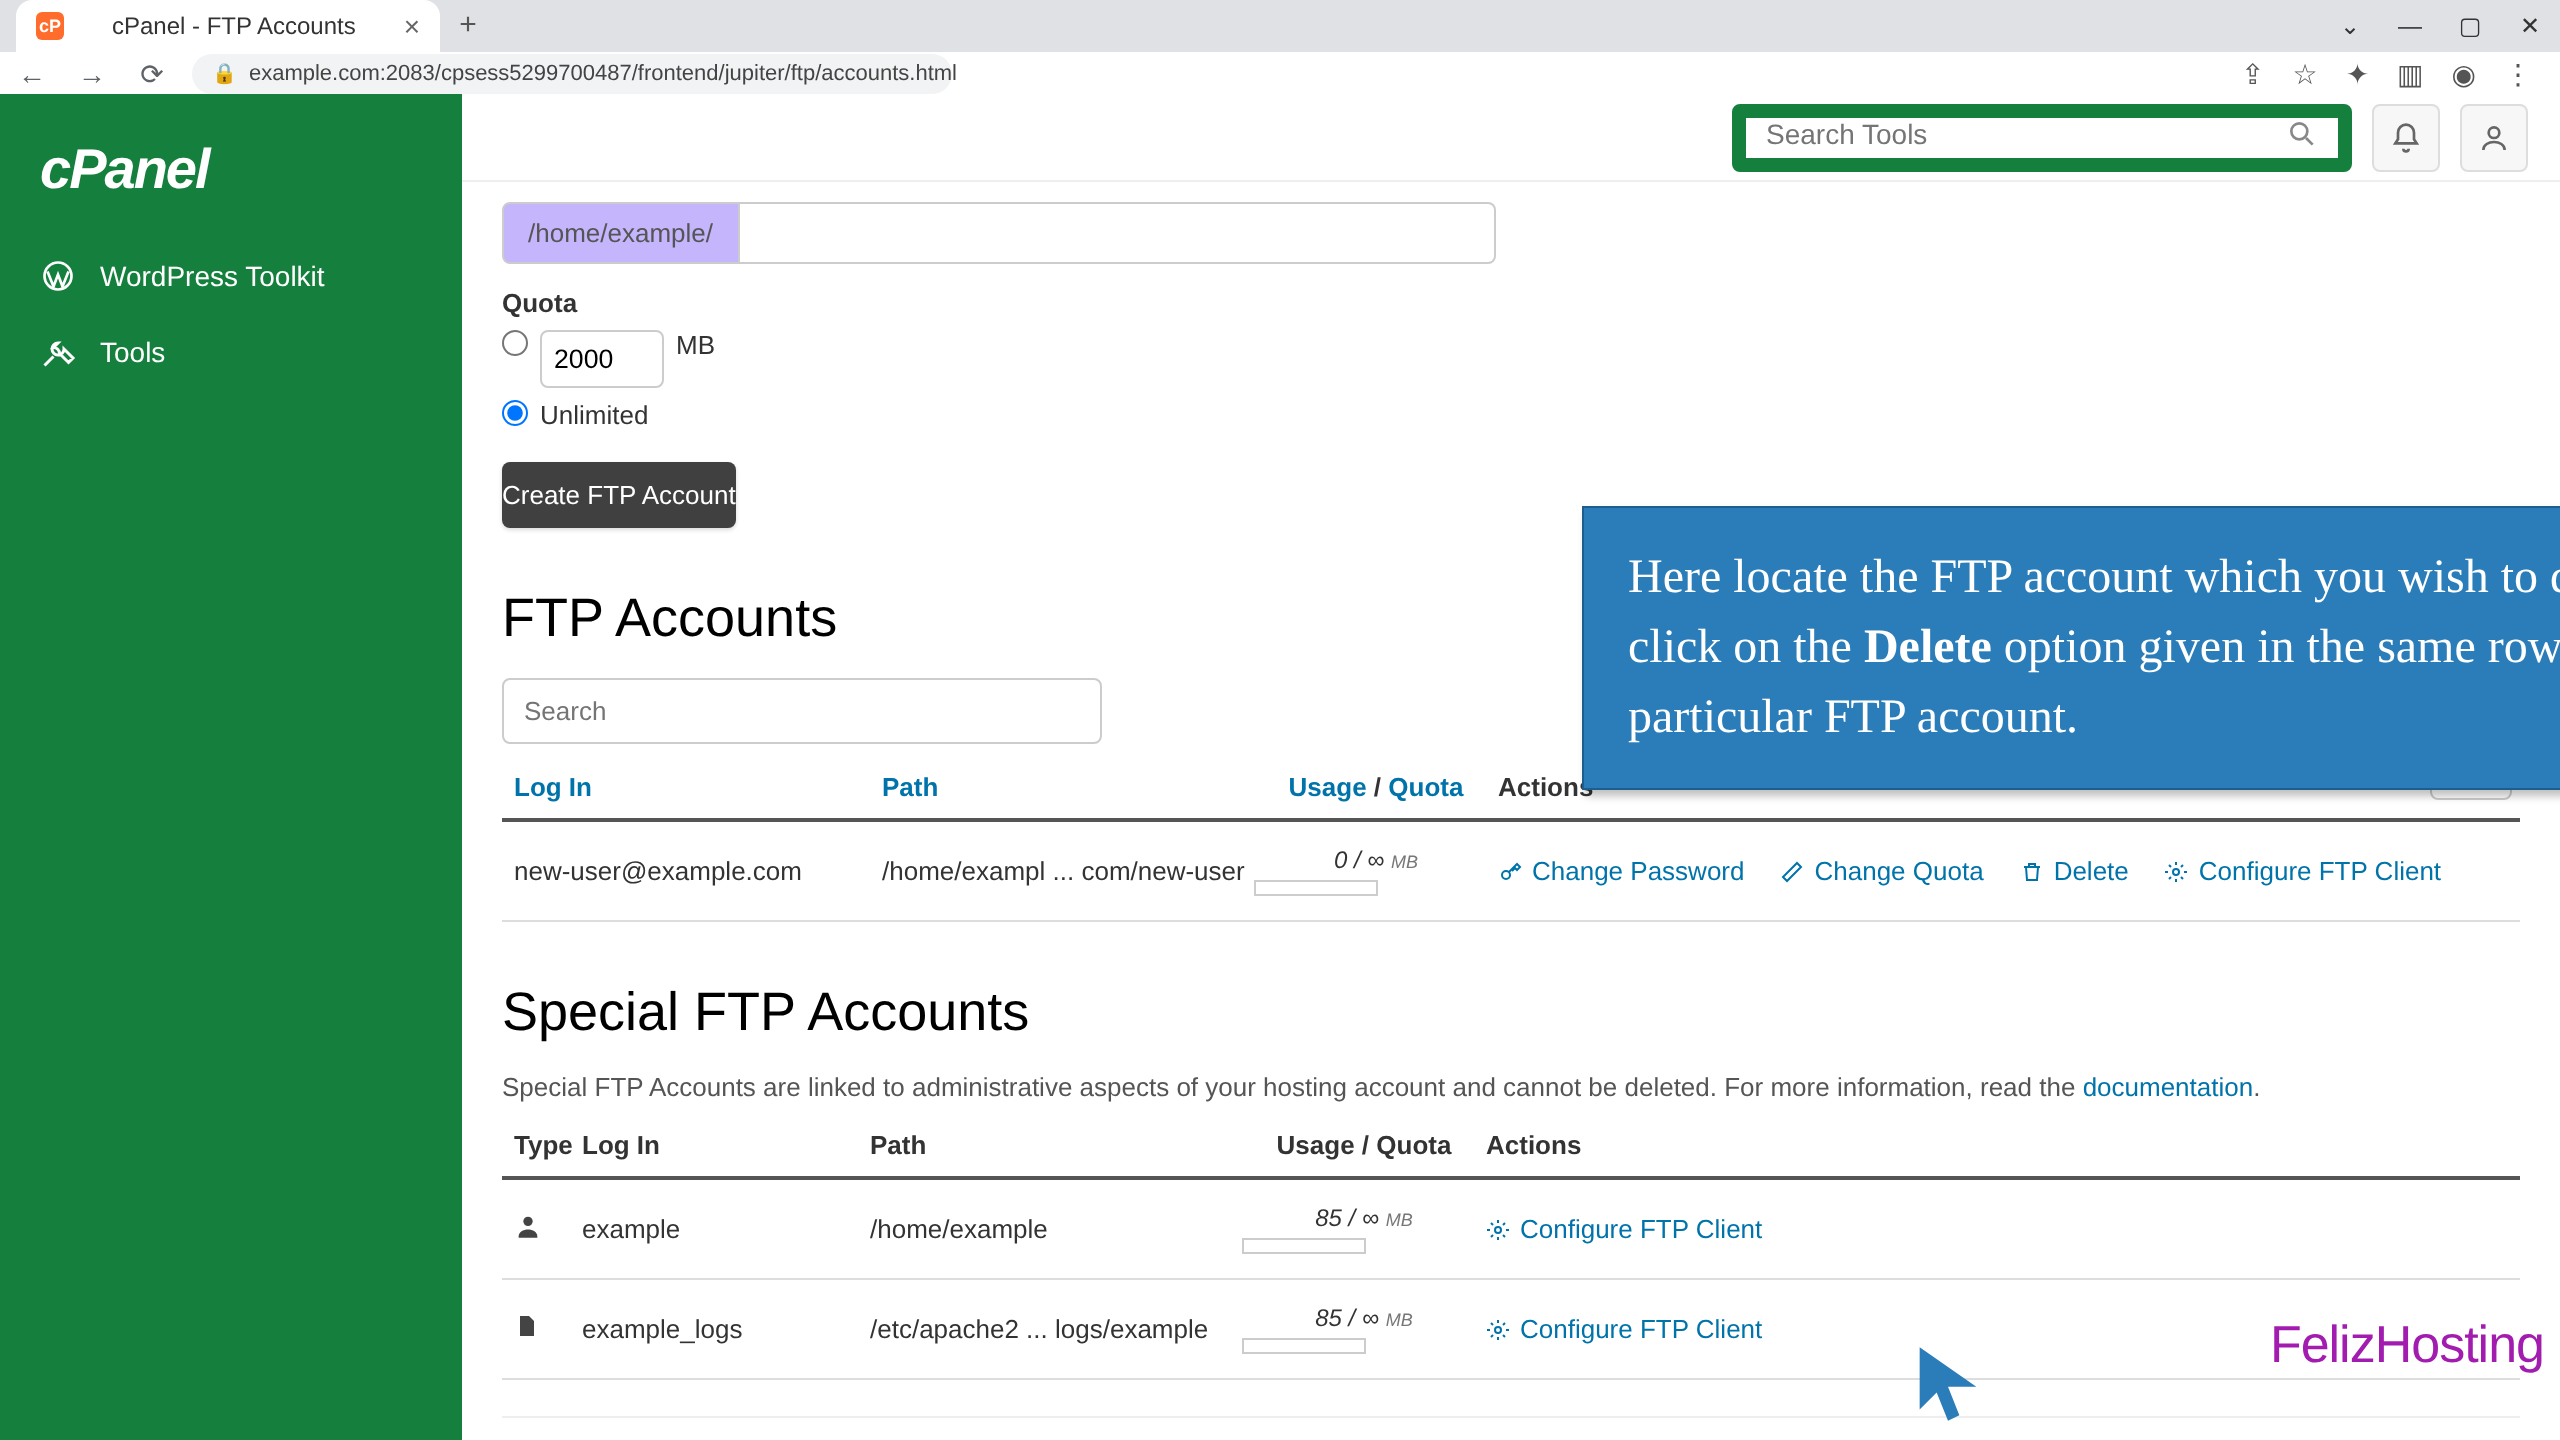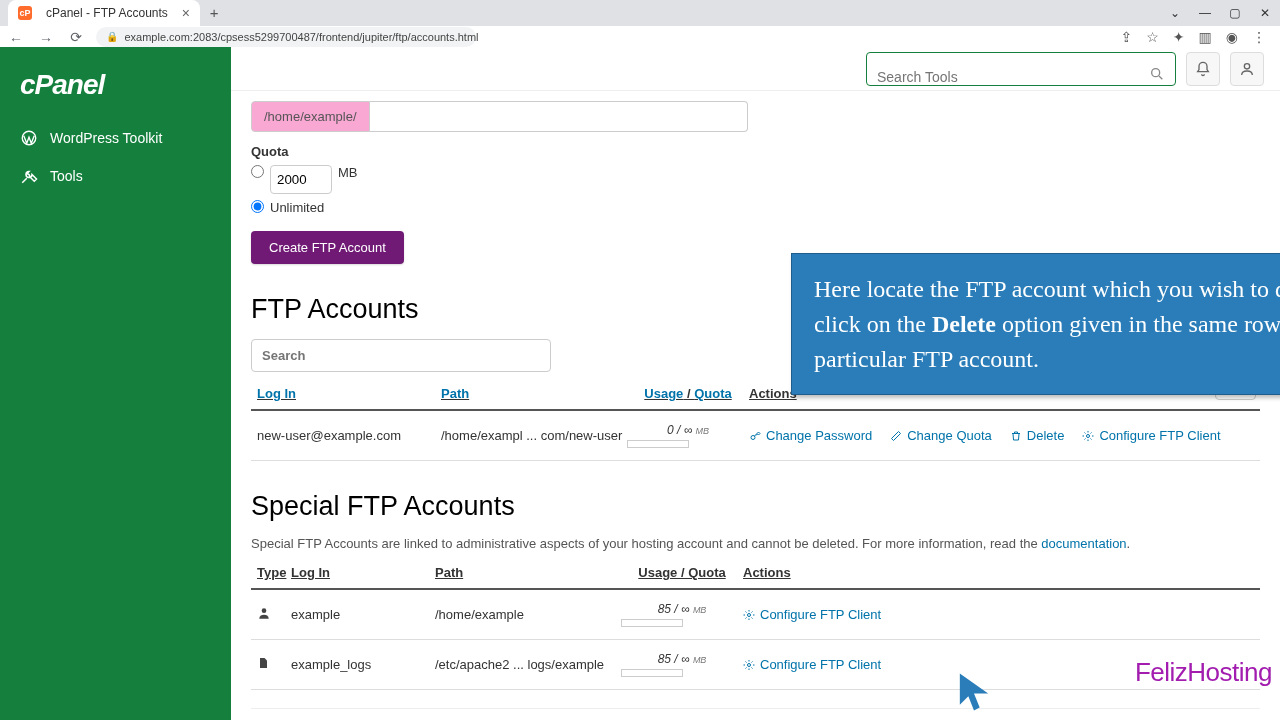--- a/index.html
+++ b/index.html
@@ -1,21 +1,21 @@
 <!DOCTYPE html>
 <html><head>
 <meta charset="utf-8">
 <style>
 * { box-sizing: border-box; margin: 0; padding: 0; }
 body { font-family: -apple-system, BlinkMacSystemFont, "Segoe UI", Arial, sans-serif; font-size: 13px; color: #333; background: #fff; overflow: hidden; }
 
 
 .browser-chrome { background: #dfe1e5; height: 47px; }
 .tab-bar { height: 26px; display: flex; align-items: flex-end; padding-left: 8px; }
-.tab { background: #fff; height: 26px; display: flex; align-items: center; padding: 0 10px; border-radius: 8px 8px 0 0; font-size: 12px; gap: 14px; min-width: 140px; }
+.tab { background: #fff; height: 26px; display: flex; align-items: center; padding: 0 10px; border-radius: 8px 8px 0 0; font-size: 12px; gap: 24px; min-width: 140px; }
 .tab-favicon { width: 14px; height: 14px; background: #ff6c2c; border-radius: 3px; display: flex; align-items: center; justify-content: center; color: #fff; font-size: 9px; font-weight: bold; }
 .tab-close { color: #666; font-size: 14px; margin-left: auto; }
 .new-tab { width: 28px; height: 28px; display: flex; align-items: center; justify-content: center; color: #555; font-size: 15px; }
 .window-controls { position: absolute; right: 0; top: 0; display: flex; }
 .win-ctrl { width: 30px; height: 26px; display: flex; align-items: center; justify-content: center; font-size: 12px; color: #333; }
 .addr-bar { background: #fff; height: 21px; display: flex; align-items: center; padding: 0 6px; gap: 10px; }
 .nav-btn { color: #5f6368; font-size: 14px; width: 20px; text-align: center; }
 .url-field { flex: 1; display: flex; align-items: center; background: #f1f3f4; border-radius: 12px; height: 20px; padding: 0 10px; font-size: 11px; color: #444; gap: 6px; max-width: 380px; }
 .lock-ic { font-size: 10px; }
 .chrome-icons { margin-left: auto; display: flex; gap: 14px; color: #555; font-size: 14px; padding-right: 8px; }
@@ -23,42 +23,42 @@
 
 .app { display: flex; height: 673px; }
 .sidebar { width: 231px; background: #15803d; color: #fff; padding-top: 22px; flex-shrink: 0; }
 .logo { padding: 0 20px 18px; }
 .logo-text { font-size: 28px; font-weight: 800; font-style: italic; letter-spacing: -1px; }
 .nav-item { display: flex; align-items: center; gap: 12px; padding: 10px 20px; font-size: 14px; cursor: pointer; }
 .nav-icon { width: 18px; height: 18px; display: flex; align-items: center; justify-content: center; }
 
 .content { flex: 1; background: #fff; overflow: hidden; position: relative; }
 .topbar { height: 44px; display: flex; align-items: center; justify-content: flex-end; padding: 0 16px; gap: 10px; border-bottom: 1px solid #eee; }
-.search-tools { display: flex; align-items: flex-end; border: 1px solid #15803d; border-radius: 4px; padding: 0 10px; height: 34px; width: 310px; }
+.search-tools { display: flex; align-items: flex-start; border: 7px solid #15803d; border-radius: 4px; padding: 0 10px; height: 34px; width: 310px; }
 .search-tools input { border: none; outline: none; flex: 1; font-size: 14px; }
 .ic-btn { width: 34px; height: 34px; border: 1px solid #ddd; border-radius: 4px; display: flex; align-items: center; justify-content: center; color: #555; background: #f7f7f7; }
 
 .page { padding: 10px 20px 0 20px; height: 629px; overflow: hidden; }
 
 .path-row { display: flex; margin-bottom: 12px; }
-.path-prefix { background: #f9a8d4; border: 1px solid #ccc; padding: 7px 12px; font-size: 13px; border-radius: 4px 0 0 4px; color: #555; }
+.path-prefix { background: #c4b5fd; border: 1px solid #ccc; padding: 7px 12px; font-size: 13px; border-radius: 4px 0 0 4px; color: #555; }
 .path-input { border: 1px solid #ccc; border-left: none; border-radius: 0 4px 4px 0; width: 378px; padding: 7px; }
 
 .form-label { font-size: 13px; font-weight: 600; margin-bottom: 6px; color: #333; }
 .quota-row { display: flex; align-items: flex-start; gap: 6px; margin-bottom: 6px; }
 .quota-input { border: 1px solid #ccc; border-radius: 4px; width: 62px; padding: 6px; text-align: left; }
 .radio-lbl { font-size: 13px; }
 
-.btn-primary { background: #701a75; color: #fff; border: none; padding: 9px 18px; border-radius: 4px; font-size: 13px; margin-top: 10px; cursor: pointer; box-shadow: 0 1px 2px rgba(0,0,0,0.15); }
+.btn-primary { background: #404040; color: #fff; border: none; padding: 9px 0; border-radius: 4px; font-size: 13px; margin-top: 10px; cursor: pointer; box-shadow: 0 1px 2px rgba(0,0,0,0.15); }
 
 h2.section { font-size: 27px; font-weight: 400; margin-top: 30px; margin-bottom: 14px; color: #000000; }
-.search-acct { border: 1px solid #ccc; border-radius: 4px; width: 300px; padding: 8px 10px; font-size: 13px; font-weight: bold; }
+.search-acct { border: 1px solid #ccc; border-radius: 4px; width: 300px; padding: 8px 10px; font-size: 13px; }
 
 .tbl { width: 100%; margin-top: 14px; }
-.tbl-head { display: flex; border-bottom: 2px solid #555; padding-bottom: 8px; font-weight: 600; font-size: 13px; text-decoration: underline; }
+.tbl-head { display: flex; border-bottom: 2px solid #555; padding-bottom: 8px; font-weight: 600; font-size: 13px; }
 .tbl-row { display: flex; border-bottom: 1px solid #ddd; padding: 12px 0; align-items: center; font-size: 13px; }
 .col-login { width: 190px; padding-left: 6px; }
 .col-path { width: 186px; }
 .col-usage { width: 122px; text-align: center; }
 .col-actions { flex: 1; }
 .col-type { width: 40px; padding-left: 6px; }
 .col-login2 { width: 144px; }
 .col-path2 { width: 186px; }
 .sortable { color: #0073aa; cursor: pointer; }
 .usage-val { font-size: 12px; font-style: italic; }

